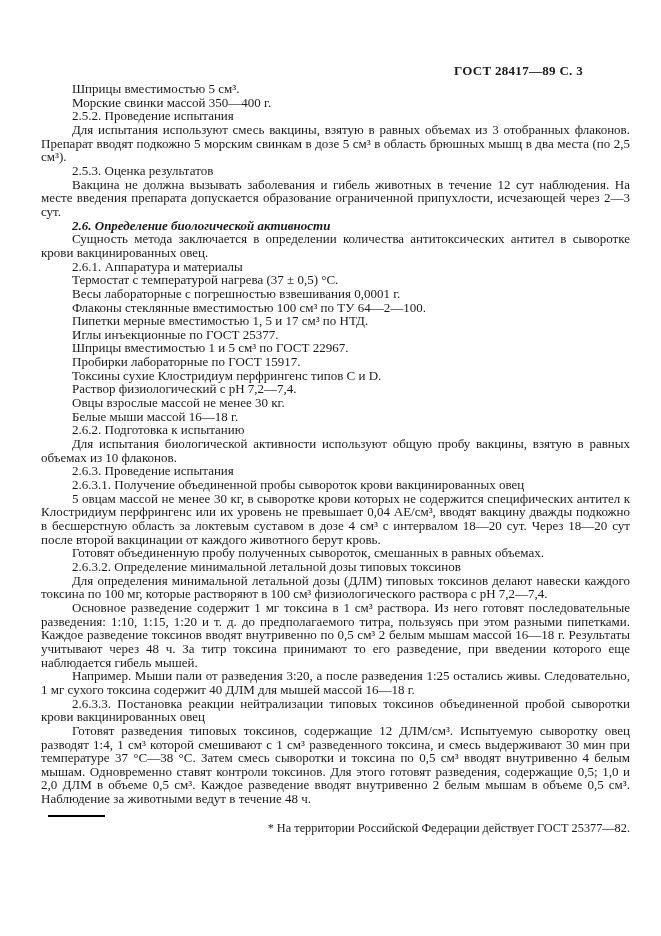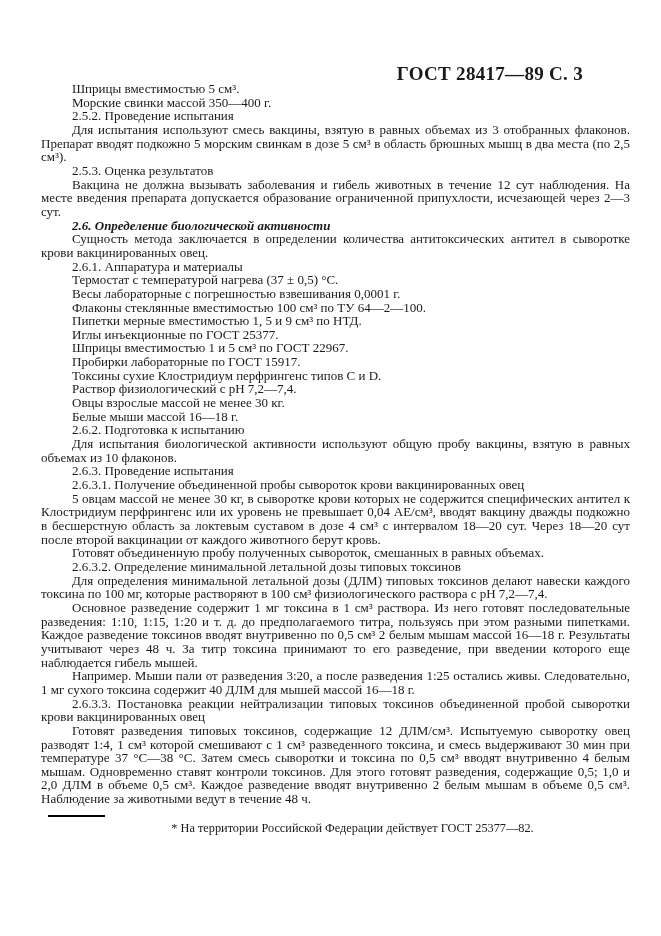--- a/index.html
+++ b/index.html
@@ -13,21 +13,21 @@
     height: 936px;
     background: #ffffff;
     font-family: "Liberation Serif", "DejaVu Serif", serif;
     color: #1a1a1a;
     overflow: hidden;
   }
   .runhead {
     position: absolute;
     top: 63px;
     right: 78px;
-    font-size: 19px;
+    font-size: 13px;
     font-weight: bold;
     letter-spacing: 0.3px;
     white-space: nowrap;
   }
   .content {
     position: absolute;
     left: 41px;
     top: 82px;
     width: 589px;
     font-size: 13px;
@@ -50,21 +50,21 @@
   }
   .footnote-rule {
     width: 57px;
     height: 2px;
     background: #000000;
     margin: 0 0 5px 7px;
   }
   .footnote-text {
     margin: 0;
     text-indent: 34px;
-    text-align: center;
+    text-align: right;
   }
 </style>
 </head>
 <body>
 
 <div class="page">
 
   <div class="runhead">ГОСТ 28417—89 С. 3</div>
 
   <div class="content">
@@ -73,21 +73,21 @@
     <p class="para">2.5.2. Проведение испытания</p>
     <p class="para">Для испытания используют смесь вакцины, взятую в равных объемах из 3 отобранных флаконов. Препарат вводят подкожно 5 морским свинкам в дозе 5 см³ в область брюшных мышц в два места (по 2,5 см³).</p>
     <p class="para">2.5.3. Оценка результатов</p>
     <p class="para">Вакцина не должна вызывать заболевания и гибель животных в течение 12 сут наблюдения. На месте введения препарата допускается образование ограниченной припухлости, исчезающей через 2—3 сут.</p>
     <p class="para bold">2.6. Определение биологической активности</p>
     <p class="para">Сущность метода заключается в определении количества антитоксических антител в сыворотке крови вакцинированных овец.</p>
     <p class="para">2.6.1. Аппаратура и материалы</p>
     <p class="para">Термостат с температурой нагрева (37 ± 0,5) °С.</p>
     <p class="para">Весы лабораторные с погрешностью взвешивания 0,0001 г.</p>
     <p class="para">Флаконы стеклянные вместимостью 100 см³ по ТУ 64—2—100.</p>
-    <p class="para">Пипетки мерные вместимостью 1, 5 и 9 см³ по НТД.</p>
+    <p class="para">Пипетки мерные вместимостью 1, 5 и 17 см³ по НТД.</p>
     <p class="para">Иглы инъекционные по ГОСТ 25377.</p>
     <p class="para">Шприцы вместимостью 1 и 5 см³ по ГОСТ 22967.</p>
     <p class="para">Пробирки лабораторные по ГОСТ 15917.</p>
     <p class="para">Токсины сухие Клостридиум перфрингенс типов C и D.</p>
     <p class="para">Раствор физиологический с pH 7,2—7,4.</p>
     <p class="para">Овцы взрослые массой не менее 30 кг.</p>
     <p class="para">Белые мыши массой 16—18 г.</p>
     <p class="para">2.6.2. Подготовка к испытанию</p>
     <p class="para">Для испытания биологической активности используют общую пробу вакцины, взятую в равных объемах из 10 флаконов.</p>
     <p class="para">2.6.3. Проведение испытания</p>

